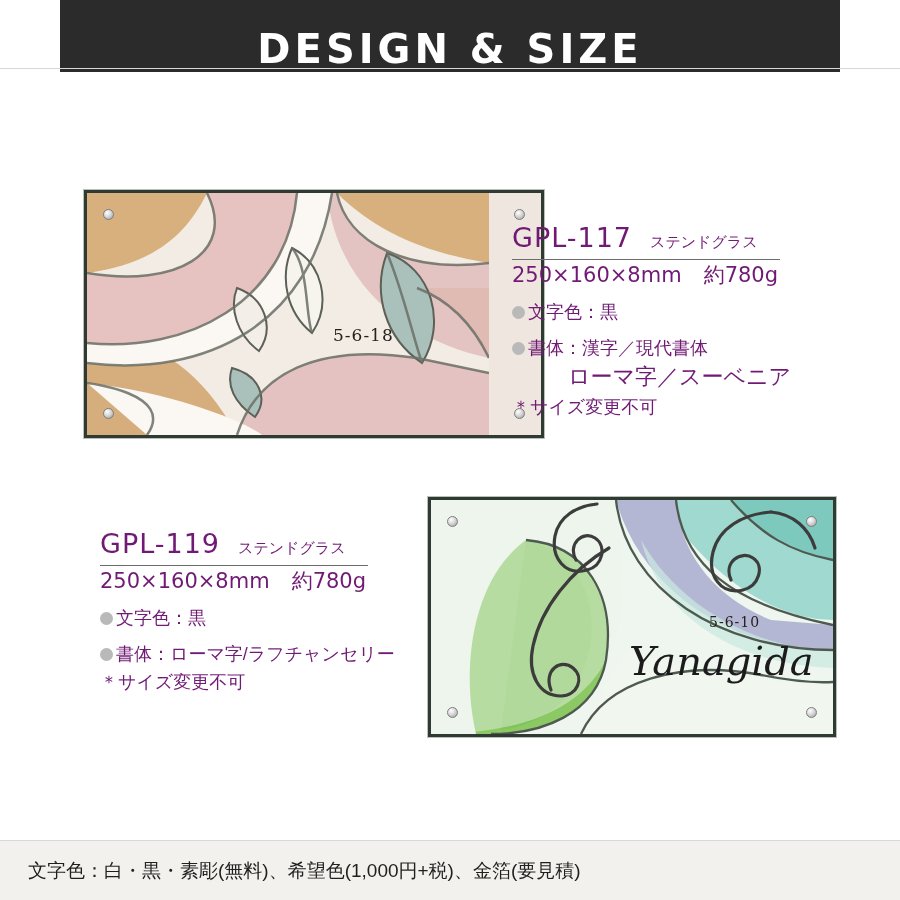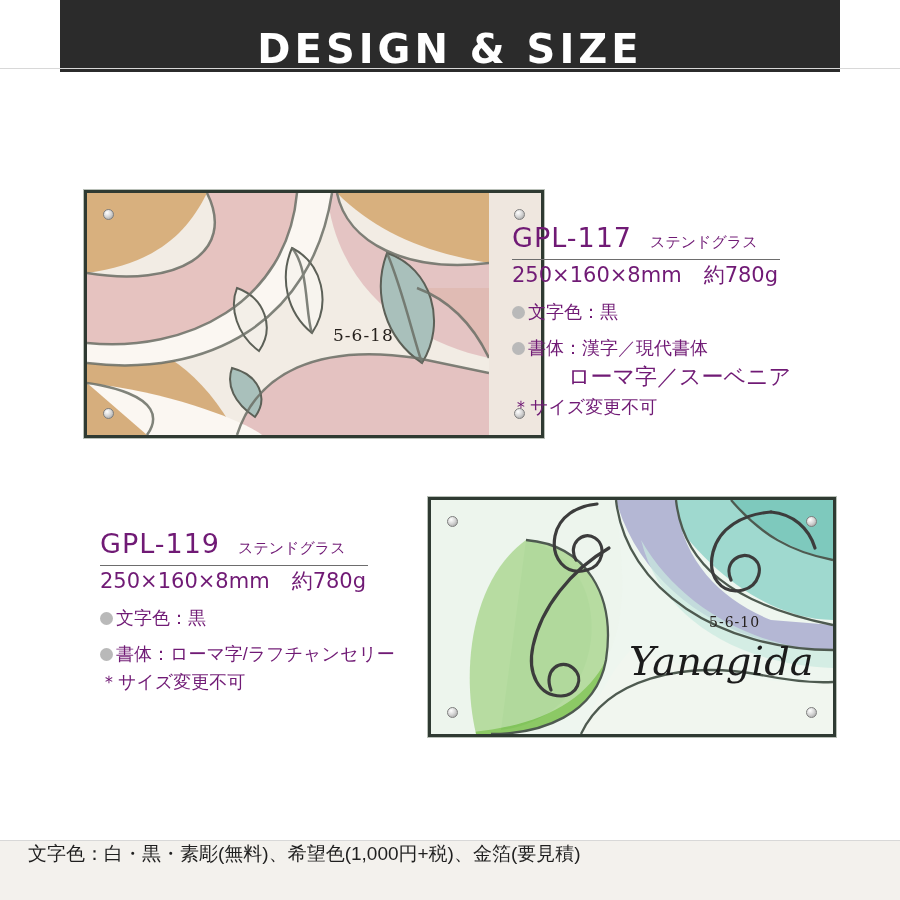--- a/index.html
+++ b/index.html
@@ -109,21 +109,21 @@
   #spec1 .spec-rule{width:268px;}
   #spec1 .indent{margin-left:56px;}
 
   #spec2{left:100px;top:528px;width:300px;}
   #spec2 .spec-rule{width:268px;}
 
   
   .footer-rule{position:absolute;left:0;top:840px;width:900px;height:1px;background:#d8d8d8;}
   .footer-band{
     position:absolute;left:0;top:841px;width:900px;height:59px;background:#f3f1ed;
-    display:flex;align-items:flex-start;
+    display:flex;align-items:center;
   }
   .footer-text{
     margin-left:28px;font-size:19px;color:#1f1f1f;letter-spacing:0px;
   }
 </style>
 </head>
 <body>
 
 <div class="header-bar">
   <div class="header-title">DESIGN &amp; SIZE</div>

